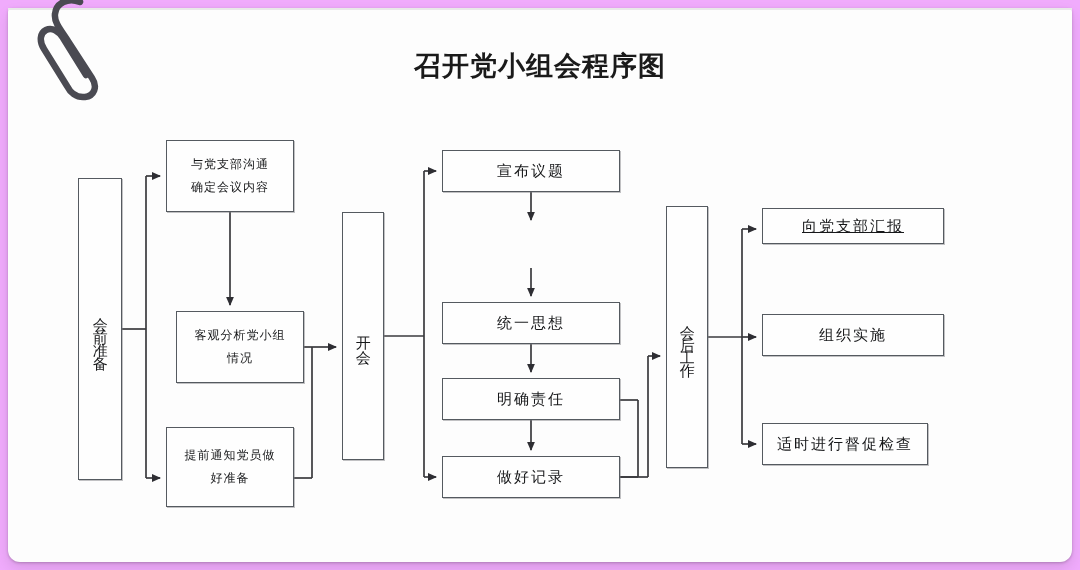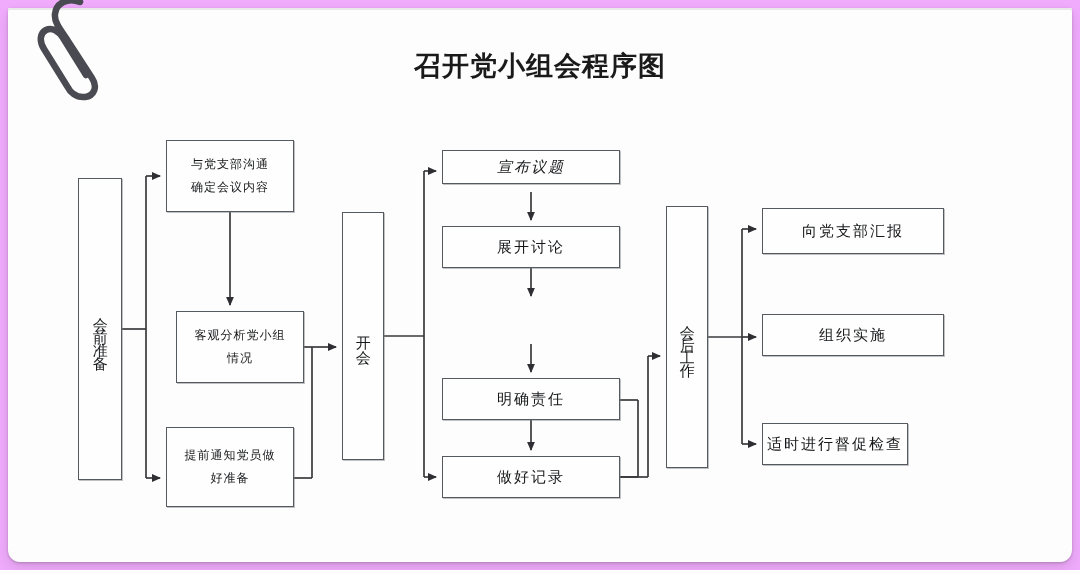--- a/index.html
+++ b/index.html
@@ -187,46 +187,46 @@
 
   <div class="node-box two-line" style="left:166px; top:427px; width:128px; height:80px;">
     <span class="node-label">提前通知党员做
 好准备</span>
   </div>
 
   <div class="node-box vertical" style="left:342px; top:212px; width:42px;  height:248px;">
     <span class="node-label">开会</span>
   </div>
 
-  <div class="node-box" style="left:442px; top:150px; width:178px; height:34px;font-style:italic;">
+  <div class="node-box" style="left:442px; top:150px; width:178px; height:42px;">
     <span class="node-label">宣布议题</span>
   </div>
 
-  <div class="node-box" style="left:442px; top:226px; width:178px; height:42px;">
-    <span class="node-label">展开讨论</span>
-  </div>
-
+
+  <div class="node-box" style="left:442px; top:302px; width:178px; height:42px;">
+    <span class="node-label">统一思想</span>
+  </div>
 
   <div class="node-box" style="left:442px; top:378px; width:178px; height:42px;align-items:center;">
     <span class="node-label">明确责任</span>
   </div>
 
   <div class="node-box" style="left:442px; top:456px; width:178px; height:42px;">
     <span class="node-label">做好记录</span>
   </div>
 
   <div class="node-box vertical" style="left:666px; top:206px; width:42px;  height:262px;">
     <span class="node-label">会后工作</span>
   </div>
 
-  <div class="node-box" style="left:762px; top:208px; width:182px; height:46px;">
+  <div class="node-box" style="left:762px; top:208px; width:182px; height:36px;text-decoration:underline;">
     <span class="node-label">向党支部汇报</span>
   </div>
 
   <div class="node-box" style="left:762px; top:314px; width:182px; height:42px;">
     <span class="node-label">组织实施</span>
   </div>
 
-  <div class="node-box" style="left:762px; top:423px; width:146px; height:42px;text-align:right;">
+  <div class="node-box" style="left:762px; top:423px; width:166px; height:42px;text-align:right;">
     <span class="node-label">适时进行督促检查</span>
   </div>
 
 </div>
 
 </body></html>

